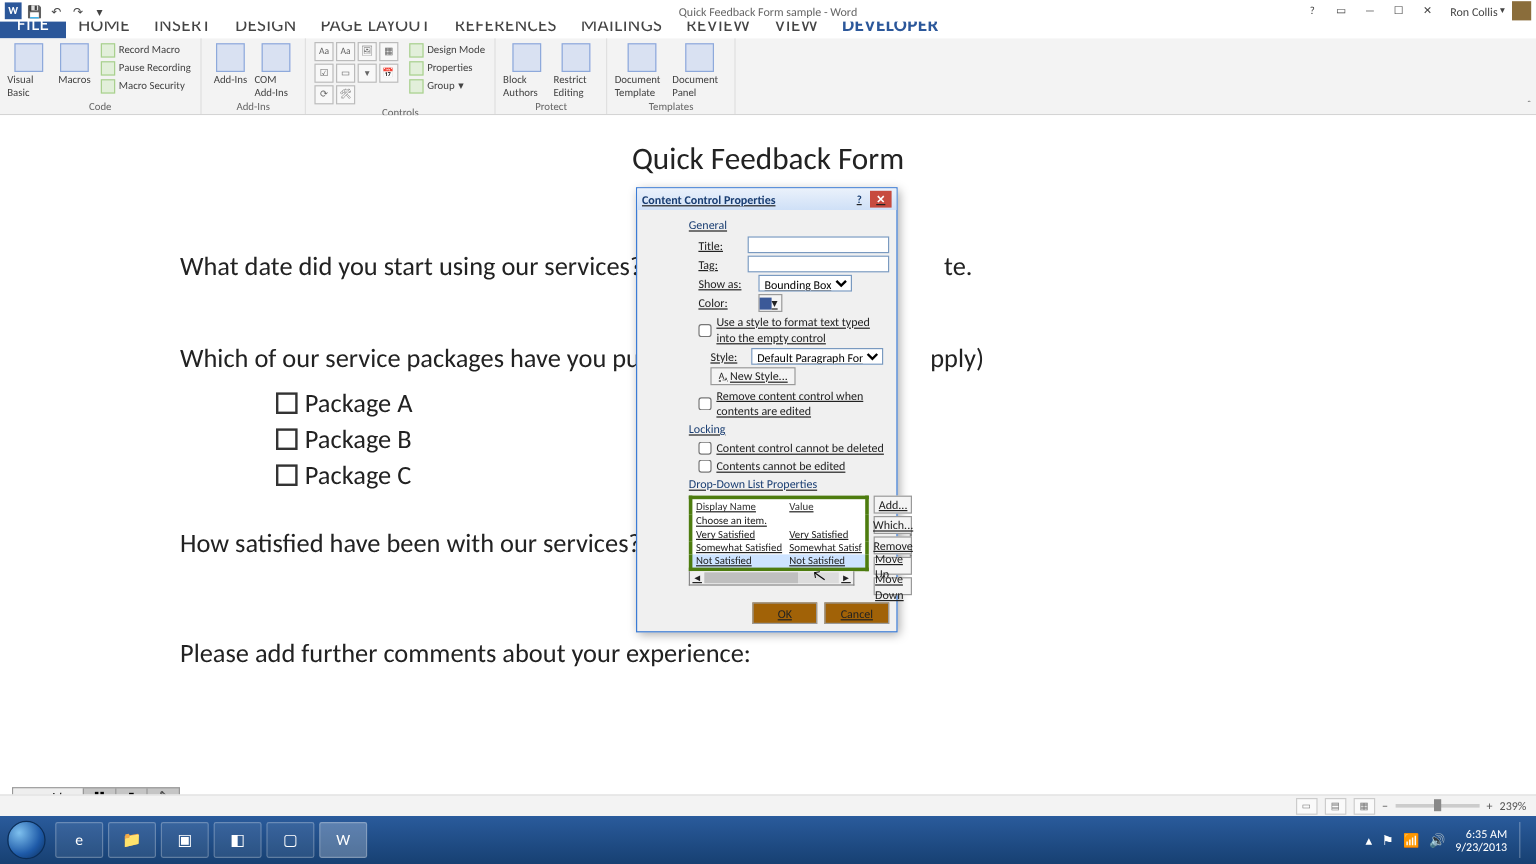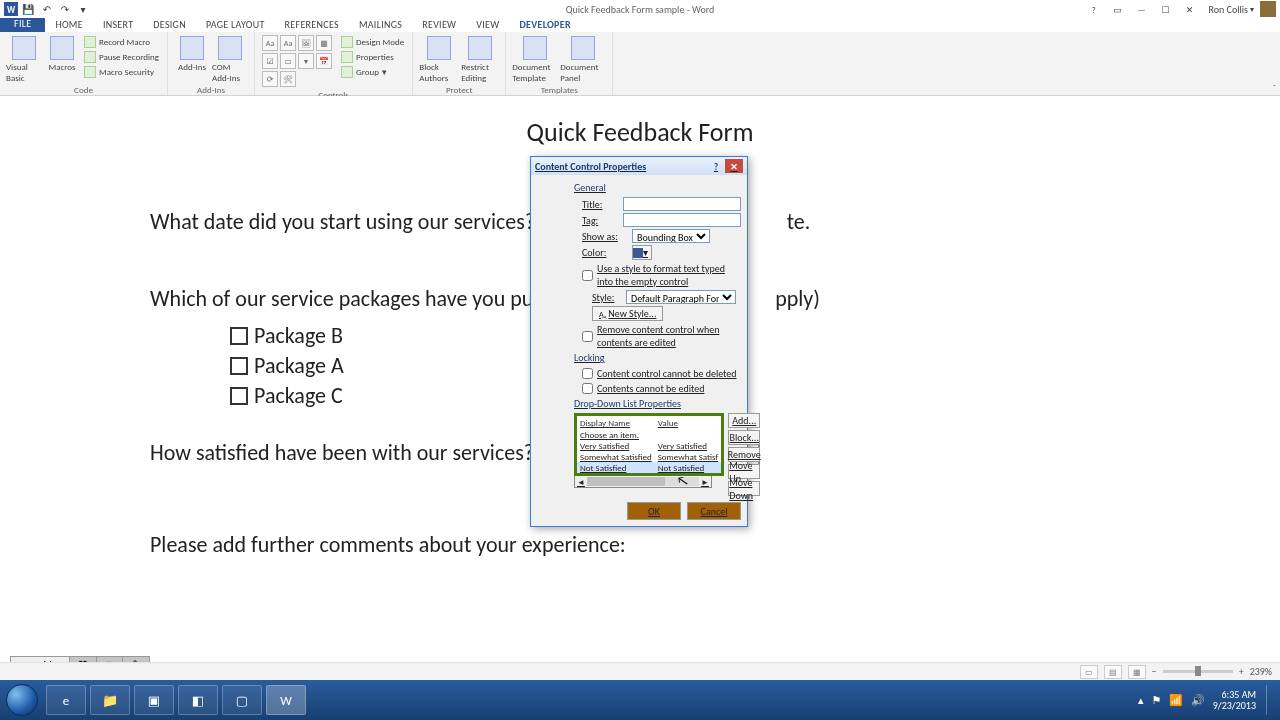--- a/index.html
+++ b/index.html
@@ -9,21 +9,21 @@
 .titlebar { height:18px; background:#fff; display:flex; align-items:center; font-size:10px; color:#444; position:relative; }
 .titlebar .qat { display:flex; align-items:center; gap:4px; padding-left:4px; }
 .titlebar .qat .sq { width:14px; height:14px; background:#2b579a; color:#fff; display:flex; align-items:center; justify-content:center; font-weight:bold; font-size:9px; }
 .titlebar .qat .ic { width:14px; height:14px; display:flex; align-items:center; justify-content:center; color:#444; font-size:10px; cursor:pointer; }
 .titlebar .doctitle { position:absolute; left:50%; transform:translateX(-50%); font-size:10px; color:#666; }
 .titlebar .wincontrols { margin-left:auto; display:flex; align-items:center; gap:2px; padding-right:4px; }
 .titlebar .wincontrols .wc { width:22px; height:14px; display:flex; align-items:center; justify-content:center; font-size:9px; color:#444; cursor:pointer; }
 .avatar { width:16px; height:16px; background:#8a6d3b; margin-left:4px; }
 
 
-.ribtabs { height:14px; display:flex; align-items:flex-end; font-size:10px; padding-left:0; }
+.ribtabs { height:14px; display:flex; align-items:flex-end; font-size:16px; padding-left:0; }
 .ribtabs .tab { padding:1px 10px; color:#444; text-transform:uppercase; cursor:pointer; letter-spacing:0.3px; }
 .ribtabs .tab.file { background:#2b579a; color:#fff; padding:2px 14px; }
 .ribtabs .tab.active { color:#2b579a; font-weight:600; }
 
 
 .ribbon { height:64px; background:#f3f3f3; border-bottom:1px solid #d4d4d4; display:flex; position:relative; }
 .group { border-right:1px solid #e0e0e0; padding:2px 6px 0 6px; display:flex; flex-direction:column; }
 .group .row { display:flex; align-items:flex-start; gap:2px; flex:1; }
 .group .glabel { font-size:9px; color:#666; text-align:center; padding:1px 0; }
 .vbtn { display:flex; flex-direction:column; align-items:center; justify-content:flex-start; width:36px; font-size:9px; color:#444; cursor:pointer; padding-top:2px; }
@@ -260,25 +260,25 @@
       <span class="after" style="margin-left:248px;">te.</span>
     </div>
 
     <div>
       <span class="q">Which of our service packages have you purch</span>
       <span class="after" style="margin-left:210px;">pply)</span>
     </div>
     <div class="pkglist">
       <div class="pkg">
           <div class="cb"></div>
-          <span>Package B</span>
+          <span>Package A</span>
         </div>
       <div class="pkg">
           <div class="cb"></div>
-          <span>Package A</span>
+          <span>Package B</span>
         </div>
       <div class="pkg">
           <div class="cb"></div>
           <span>Package C</span>
         </div>
     </div>
 
     <div style="margin:18px 0 60px 0;">
       <span class="q">How satisfied have been with our services?</span>
       <span class="cc-handle" style="margin-left:18px;"></span>
@@ -377,21 +377,21 @@
         <div class="hscroll">
           <div class="har">◄</div>
           <div class="htrack">
               <div class="hthumb"></div>
             </div>
           <div class="har">►</div>
         </div>
       </div>
       <div class="listbtns">
         <div class="lb">Add...</div>
-        <div class="lb">Block...</div>
+        <div class="lb">Which...</div>
         <div class="lb">Remove</div>
         <div class="lb">Move Up</div>
         <div class="lb">Move Down</div>
       </div>
     </div>
 
     <div class="dlgbtns">
       <div class="db">OK</div>
       <div class="db">Cancel</div>
     </div>

